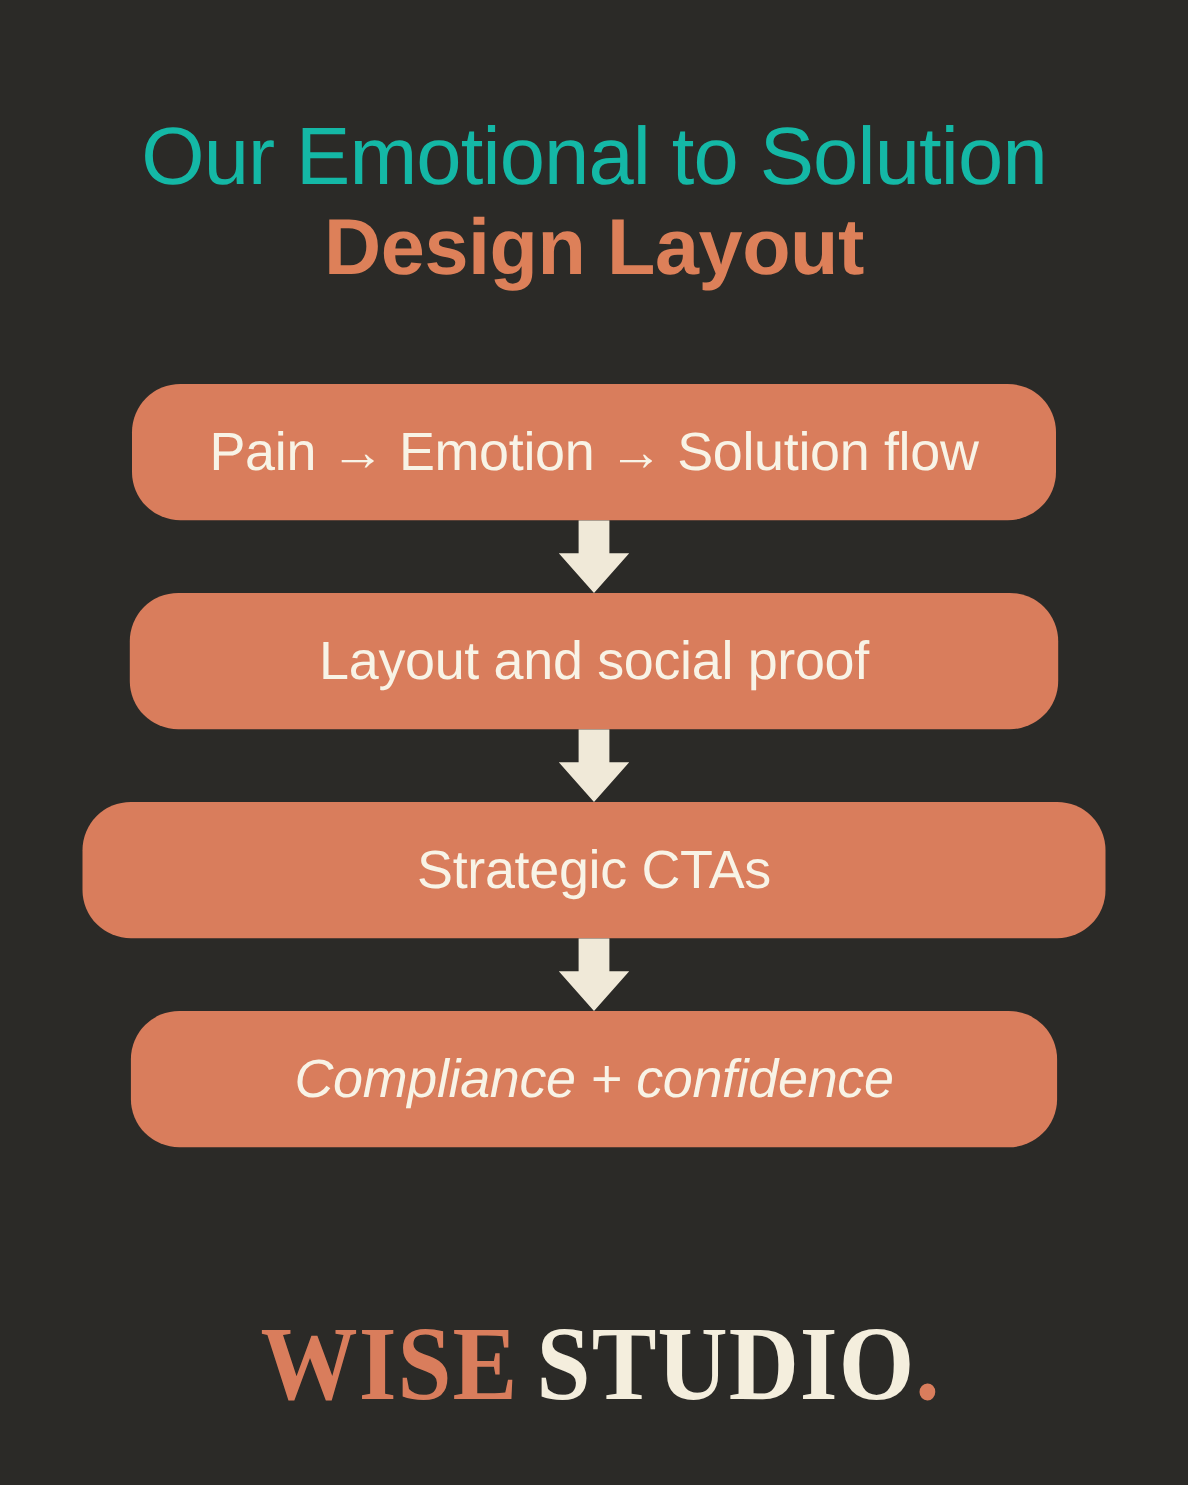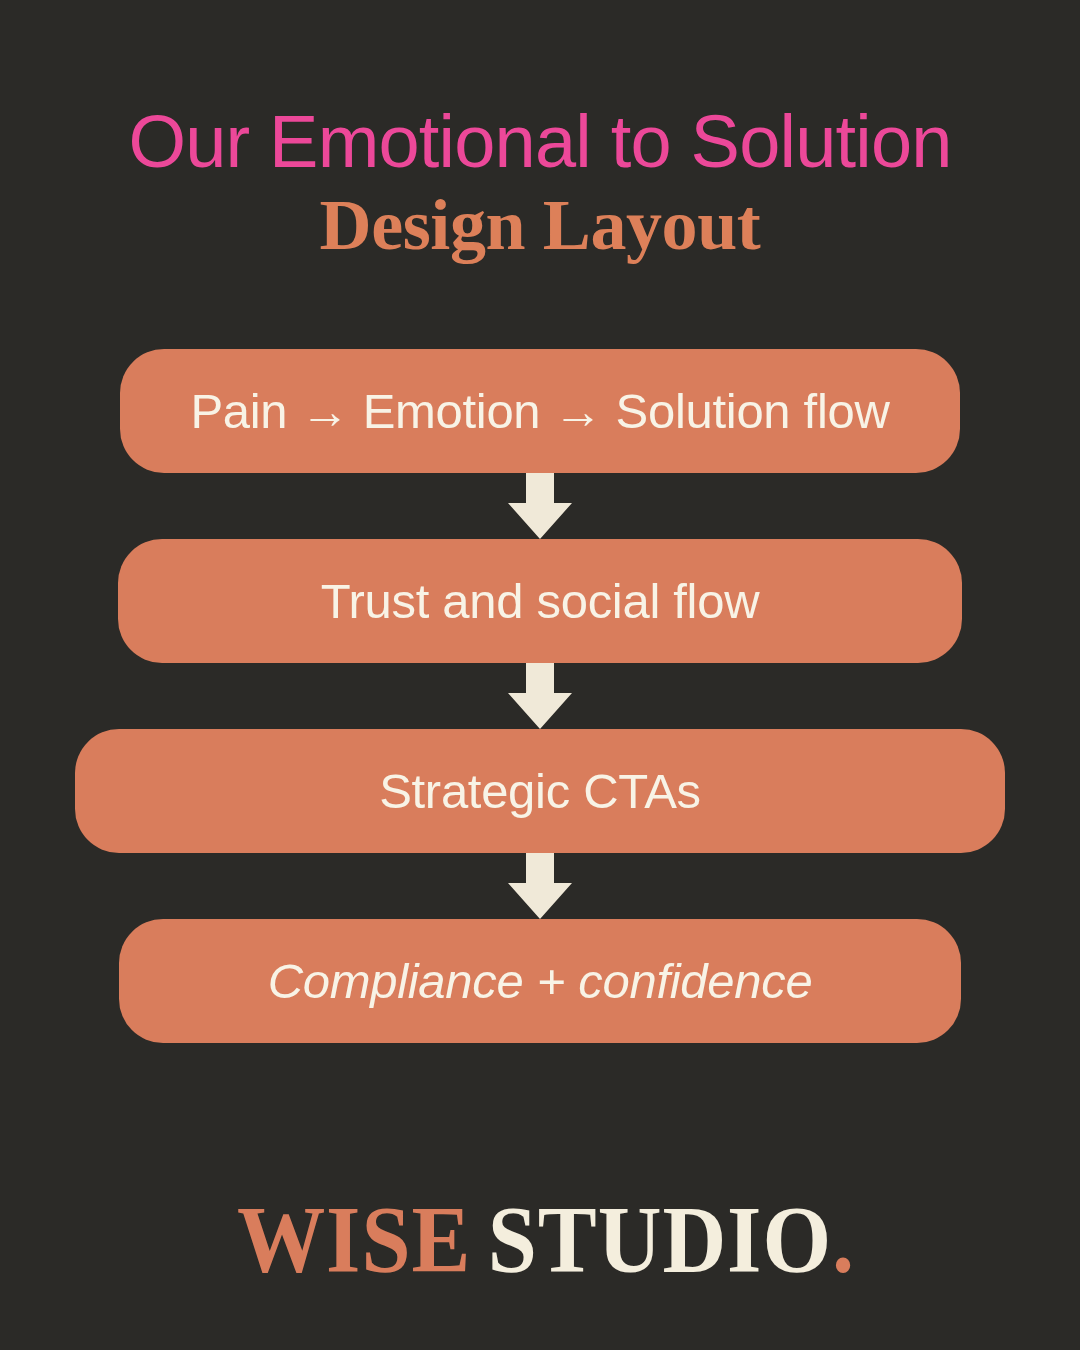--- a/index.html
+++ b/index.html
@@ -27,32 +27,32 @@
 
   
   .title-block {
     margin-top: 104px;
     width: 1000px;
     text-align: center;
     user-select: none;
   }
   .title-line1 {
     display: block;
-    color: #ec4899;
+    color: #14b8a6;
     font-family: "Liberation Sans", sans-serif;
     font-size: 74px;
     font-weight: 400;
     line-height: 1.02;
     letter-spacing: -0.8px;
     white-space: nowrap;
   }
   .title-line2 {
     display: block;
     color: #dd8059;
-    font-family: Liberation Serif, serif;
+    font-family: Liberation Sans, sans-serif;
     font-size: 72px;
     font-weight: 700;
     line-height: 1.08;
     letter-spacing: -0.4px;
     margin-top: 8px;
     white-space: nowrap;
   }
 
   
   .flow {
@@ -151,21 +151,21 @@
     </div>
 
     <div class="arrow-wrap">
       <svg class="arrow-svg" width="64" height="66" viewBox="0 0 64 66">
         <polygon points="18,0 46,0 46,30 64,30 32,66 0,30 18,30" fill="#f0e9d8"></polygon>
       </svg>
     </div>
 
     <div class="flow-step">
       <div class="flow-box w1">
-        <span class="flow-label">Trust and social flow</span>
+        <span class="flow-label">Layout and social proof</span>
       </div>
     </div>
 
     <div class="arrow-wrap">
       <svg class="arrow-svg" width="64" height="66" viewBox="0 0 64 66">
         <polygon points="18,0 46,0 46,30 64,30 32,66 0,30 18,30" fill="#f0e9d8"></polygon>
       </svg>
     </div>
 
     <div class="flow-step">

